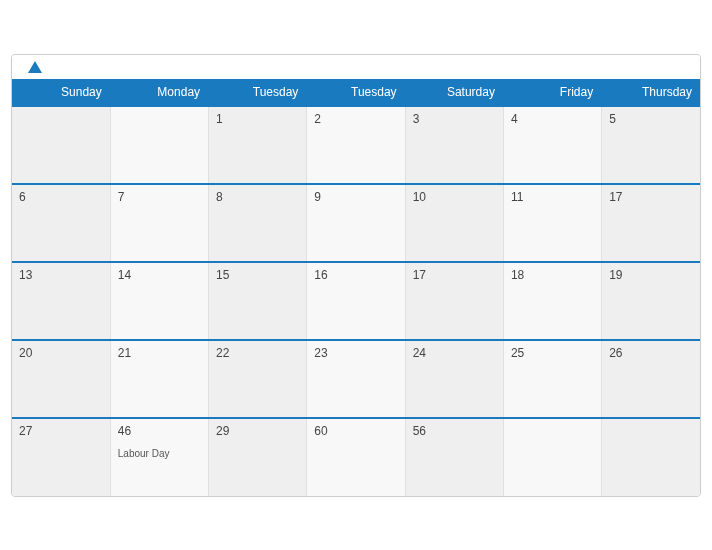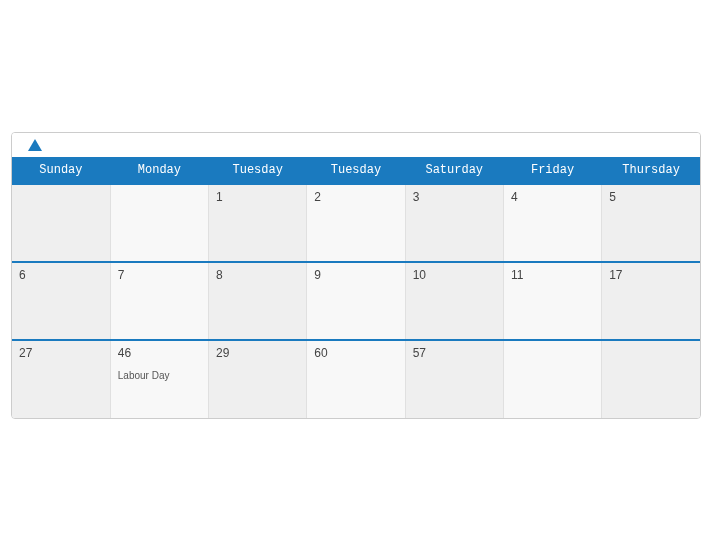--- a/index.html
+++ b/index.html
@@ -74,23 +74,22 @@
     .calendar-grid {
       width: 100%;
       border-collapse: collapse;
     }
     .calendar-grid thead tr th {
       background: #1a7abf;
       color: #fff;
       font-size: 12px;
       font-weight: normal;
       padding: 6px 8px;
-      text-align: center;
+      text-align: right;
       border-right: 1px solid #1a7abf;
-      font-family: Liberation Mono, monospace;
     }
     .calendar-grid thead tr th:last-child {
       border-right: none;
     }
     .calendar-grid tbody tr {
       border-top: 2px solid #1a7abf;
     }
     .calendar-grid tbody tr td {
       width: calc(100% / 7);
       height: 78px;
@@ -185,33 +184,79 @@
           </td>
           <td>
             <div class="day-number">11</div>
           </td>
           <td>
             <div class="day-number">17</div>
           </td>
         </tr>
         <tr>
           <td>
+            <div class="day-number">13</div>
+          </td>
+          <td>
+            <div class="day-number">14</div>
+          </td>
+          <td>
+            <div class="day-number">15</div>
+          </td>
+          <td>
+            <div class="day-number">16</div>
+          </td>
+          <td>
+            <div class="day-number">17</div>
+          </td>
+          <td>
+            <div class="day-number">18</div>
+          </td>
+          <td>
+            <div class="day-number">19</div>
+          </td>
+        </tr>
+        <tr>
+          <td>
+            <div class="day-number">20</div>
+          </td>
+          <td>
+            <div class="day-number">21</div>
+          </td>
+          <td>
+            <div class="day-number">22</div>
+          </td>
+          <td>
+            <div class="day-number">23</div>
+          </td>
+          <td>
+            <div class="day-number">24</div>
+          </td>
+          <td>
+            <div class="day-number">25</div>
+          </td>
+          <td>
+            <div class="day-number">26</div>
+          </td>
+        </tr>
+        <tr>
+          <td>
             <div class="day-number">27</div>
           </td>
           <td>
             <div class="day-number">46</div>
             <div class="holiday-label">Labour Day</div>
           </td>
           <td>
             <div class="day-number">29</div>
           </td>
           <td>
             <div class="day-number">60</div>
           </td>
           <td>
-            <div class="day-number">57</div>
+            <div class="day-number">56</div>
           </td>
           <td></td>
           <td></td>
         </tr>
       </tbody>
   </table>
 </div>
 
 </body></html>

